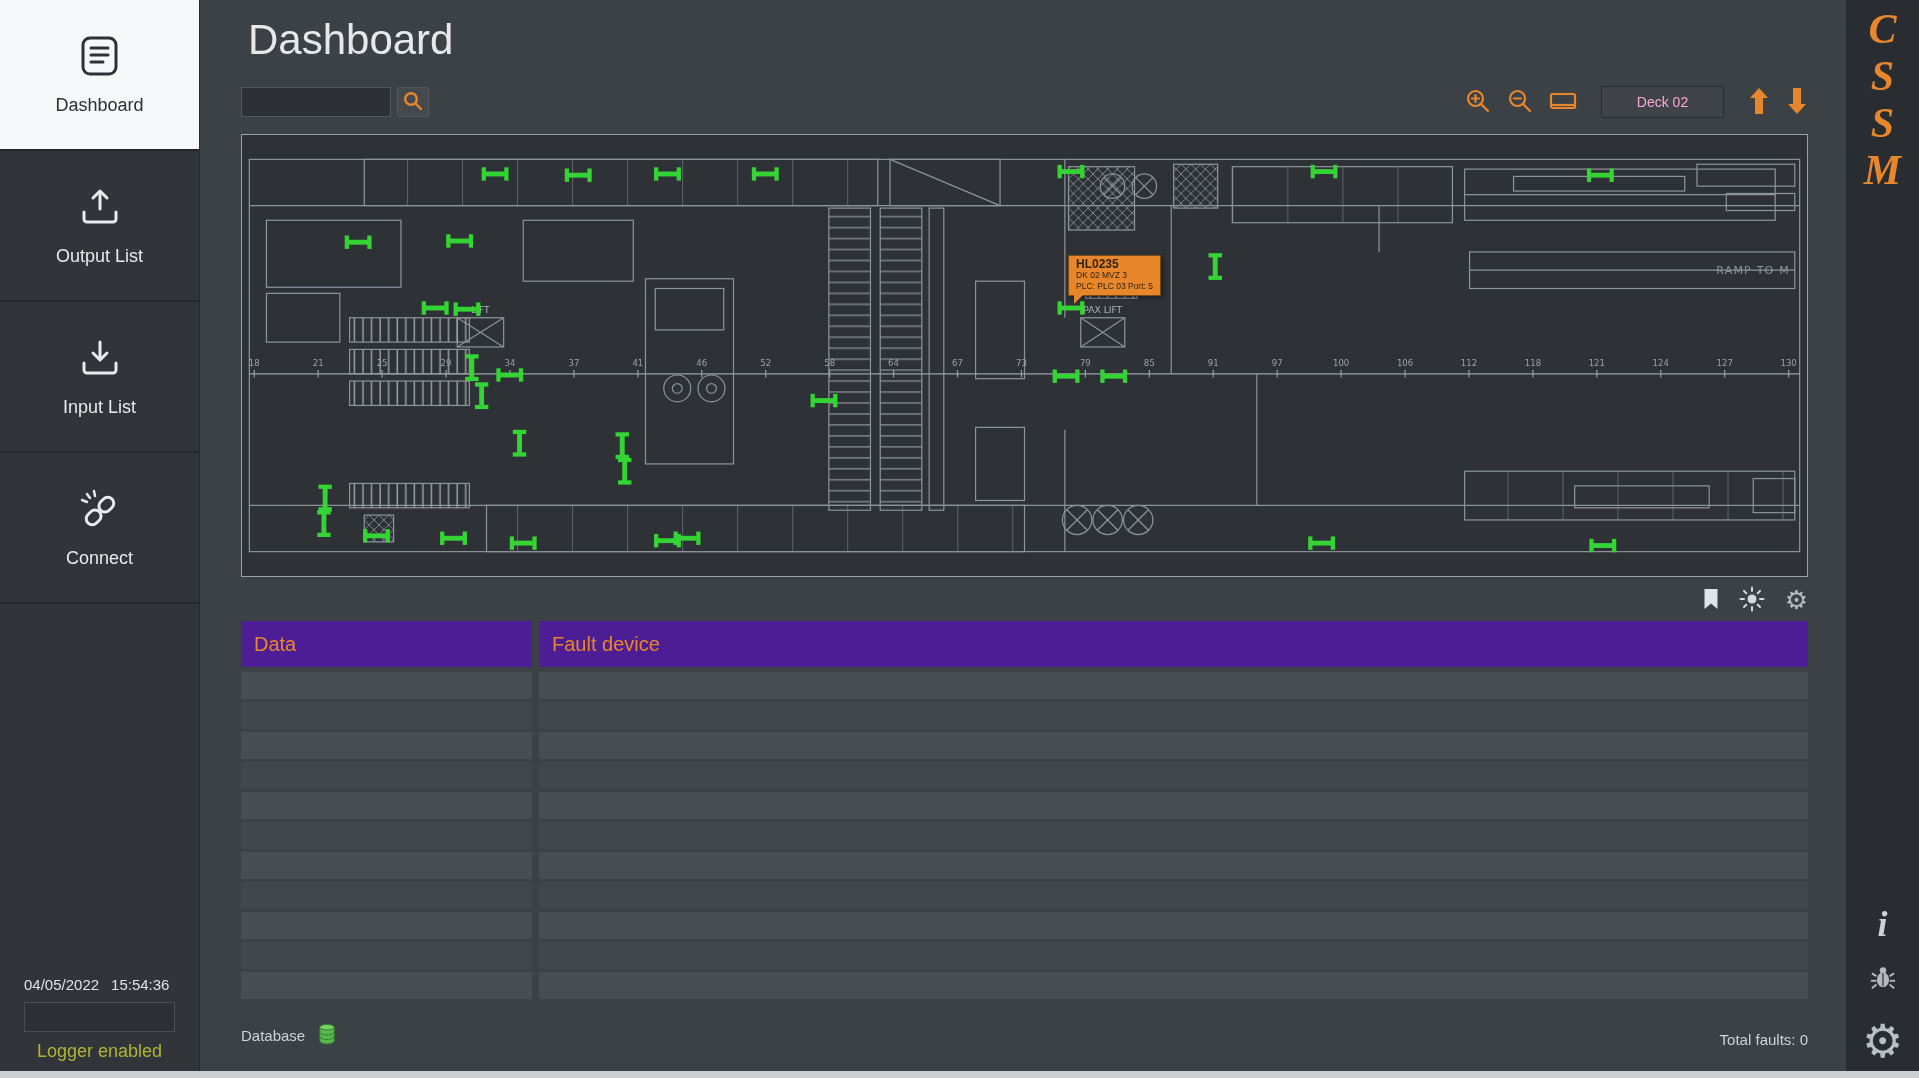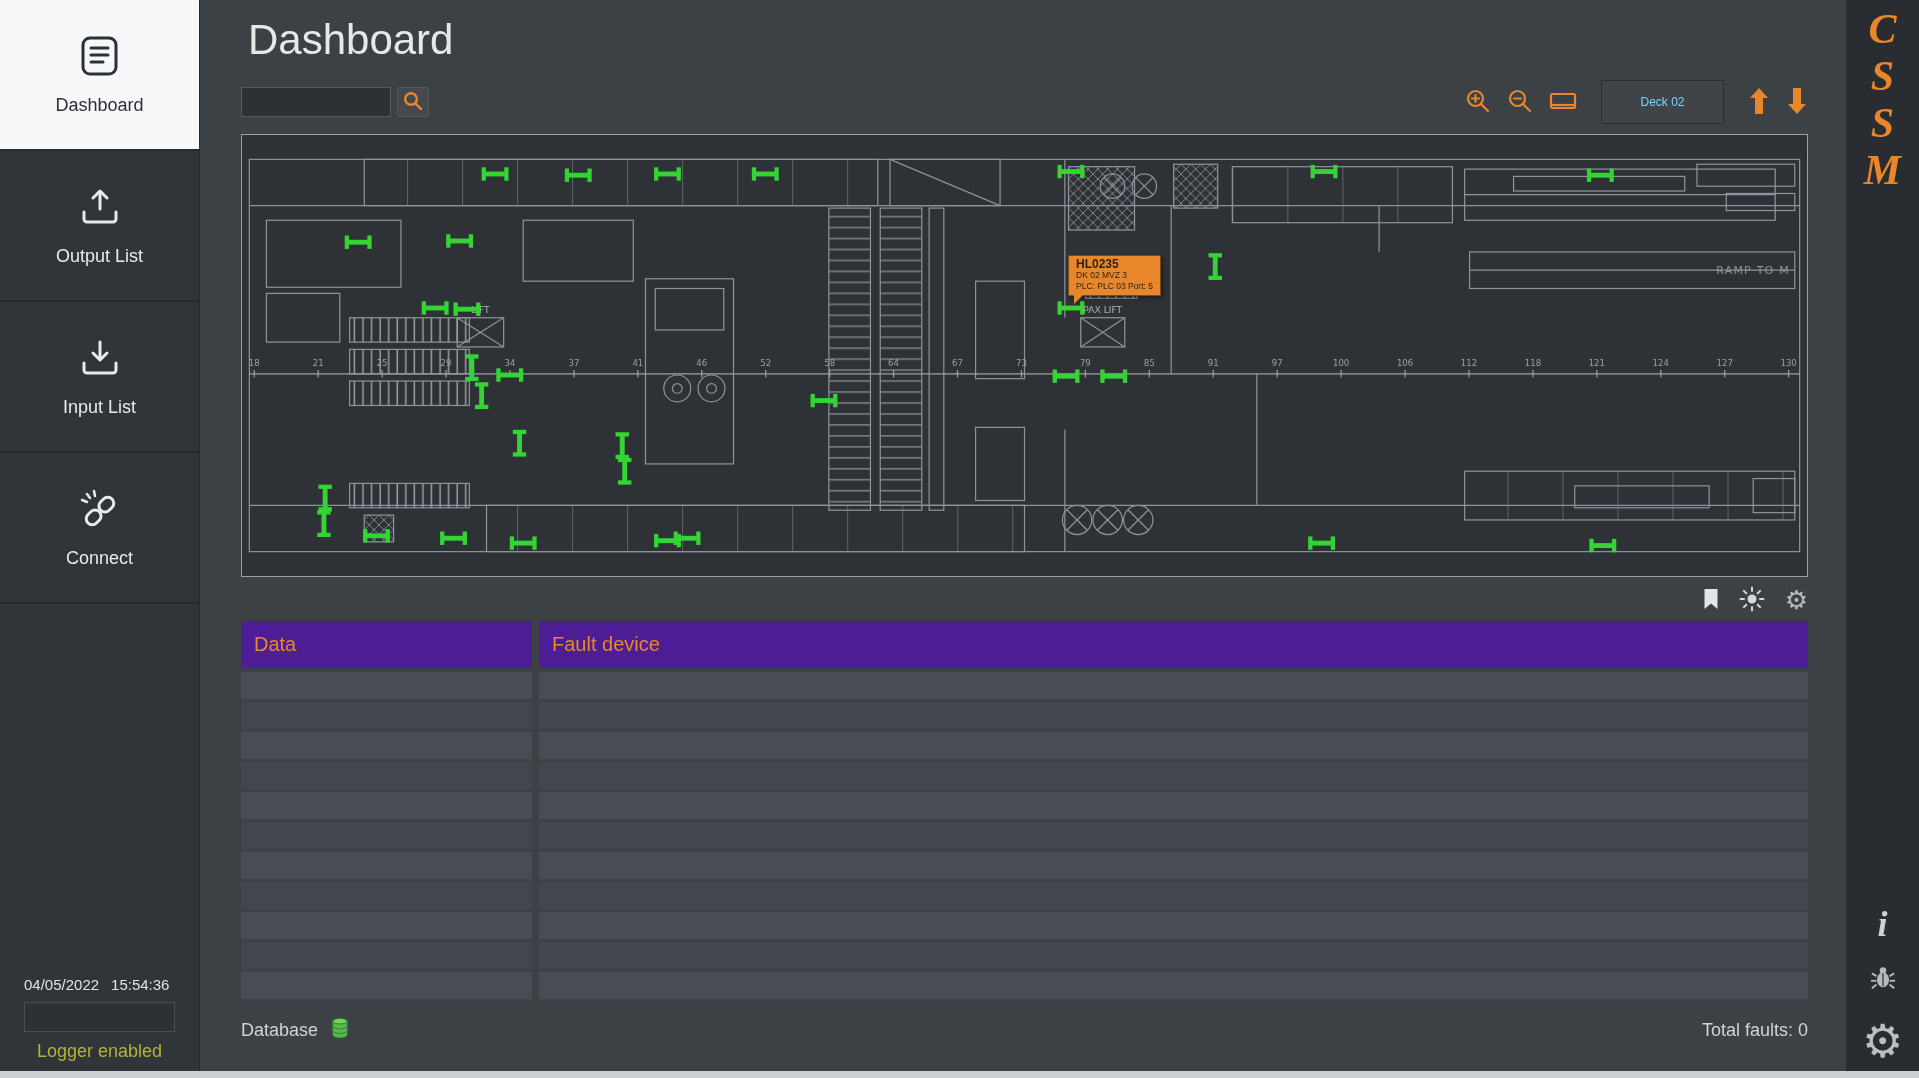--- a/index.html
+++ b/index.html
@@ -25,22 +25,22 @@
   .main { flex:1 1 auto; display:flex; flex-direction:column; padding:0 38px 0 41px; }
   .page-title { margin:16px 0 0 7px; font-size:42px; font-weight:400; color:#e6e8ea; }
   .toolbar { margin-top:22px; height:32px; display:flex; align-items:center; justify-content:space-between; }
   .toolbar-left { display:flex; align-items:center; gap:6px; }
   .search-input { width:150px; height:30px; background:#2d3034; border:1px solid #55595e;
                   color:#e8eaed; padding:0 8px; font-size:14px; }
   .icon-btn { background:transparent; border:none; cursor:pointer; display:flex;
               align-items:center; justify-content:center; padding:0; }
   .search-btn { width:32px; height:30px; background:#45494e; border:1px solid #55595e; border-radius:2px; }
   .toolbar-right { display:flex; align-items:center; gap:16px; }
-  .deck-box { width:123px; height:44px; background:#404449; border:1px solid #2a2d30; border-radius:2px;
-              color:#7dd3fc; font-size:12px; display:flex; align-items:center; justify-content:center;
+  .deck-box { width:123px; height:32px; background:#404449; border:1px solid #2a2d30; border-radius:2px;
+              color:#f9a8d4; font-size:14px; display:flex; align-items:center; justify-content:center;
               cursor:pointer; margin:0 8px; }
 
   .map-panel { margin-top:16px; height:443px; border:1px solid #9aa0a5; background:#2e3236;
                position:relative; }
   .map-svg { width:100%; height:100%; display:block; }
   .ln, .pf, .fans { stroke:#8d939a; stroke-width:1; fill:none; }
   .rnum { fill:#9aa0a6; font-size:7px; text-anchor:middle; font-family:"DejaVu Sans", sans-serif; }
   .mlabel { fill:#aab0b6; font-size:7.5px; text-anchor:middle; font-family:"DejaVu Sans", sans-serif; }
   .ramp-label { fill:#8f959b; font-size:9px; letter-spacing:1px; text-anchor:end;
                 font-family:"DejaVu Sans", sans-serif; }
@@ -65,22 +65,22 @@
   .hc { background:#4c1d95; color:#e8862c; font-size:20px; }
   .c1 { width:291px; flex:0 0 291px; }
   .cgap { width:7px; flex:0 0 7px; }
   .c2 { flex:1 1 auto; }
   .table-body { margin-top:5px; }
   .trow { display:flex; height:27px; margin-bottom:3px; cursor:default; }
   .trow .tcell { background:#484d53; }
   .trow.odd .tcell { background:#42474d; }
 
   
-  .statusbar { margin-top:10px; height:36px; display:flex; align-items:center;
-               justify-content:space-between; color:#cfd3d7; font-size:18px; }
+  .statusbar { margin-top:10px; height:36px; display:flex; align-items:flex-end;
+               justify-content:space-between; color:#cfd3d7; font-size:15px; }
   .status-left { display:flex; align-items:center; gap:12px; }
 
   
   .right-sidebar { width:73px; flex:0 0 73px; background:#292d31; display:flex;
                    flex-direction:column; align-items:center; }
   .brand { margin-top:6px; display:flex; flex-direction:column; align-items:center; }
   .brand-letter { font-family:"Liberation Serif", serif; font-style:italic; font-weight:bold;
                   font-size:42px; line-height:47px; color:#e8862c; }
   .right-spacer { flex:1 1 auto; }
   .right-icons { display:flex; flex-direction:column; align-items:center; gap:24px; padding-bottom:14px; }

